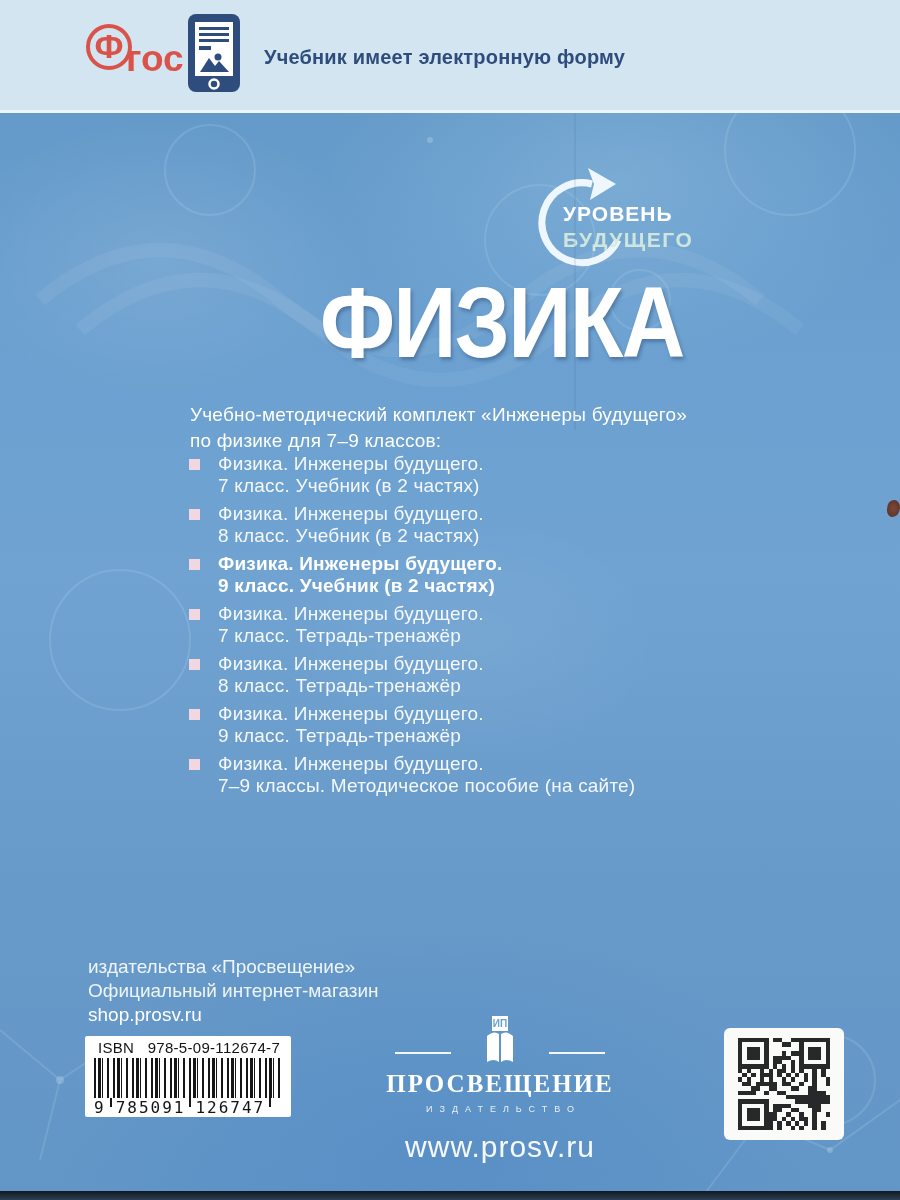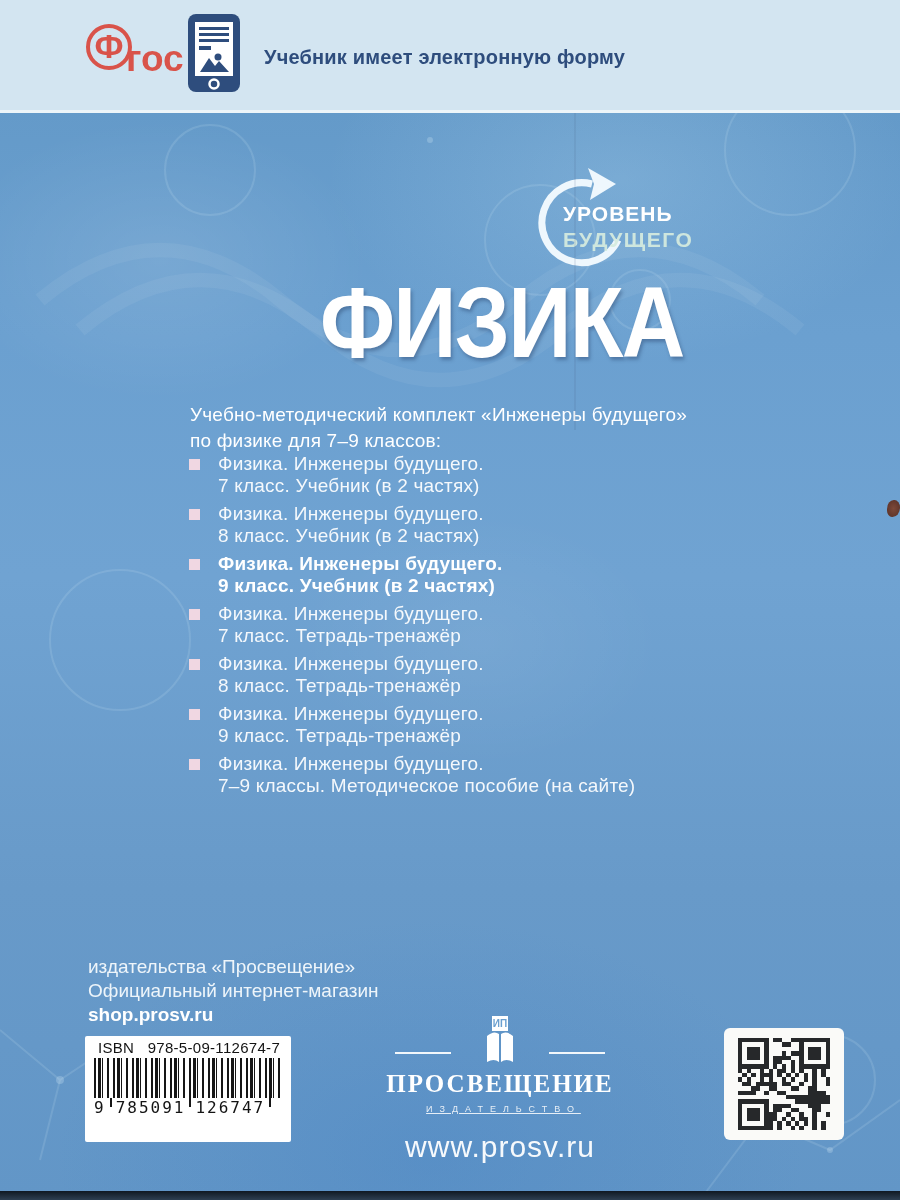--- a/index.html
+++ b/index.html
@@ -37,37 +37,37 @@
   
   .series-heading{position:absolute;left:190px;top:402px;font-size:19px;font-weight:normal;color:#ffffff;
     line-height:26px;letter-spacing:0.2px;z-index:2;}
   .series-list{position:absolute;left:189px;top:453px;margin:0;padding:0;list-style:none;z-index:2;}
   .series-list li{display:flex;margin:0 0 6px 0;}
   .bullet{flex:none;width:11px;height:11px;background:#f0d7e2;margin:6px 18px 0 0;}
   .item-text{font-size:19px;line-height:22px;color:rgba(255,255,255,0.93);letter-spacing:0.2px;}
   li.emph .item-text{font-weight:bold;color:#ffffff;}
   
   .store{position:absolute;left:88px;top:955px;font-size:19px;line-height:24px;color:#eef5fa;z-index:2;}
-  .store .b{font-weight:bold;color:#ffffff;}
-  .barcode{position:absolute;left:85px;top:1036px;width:206px;height:106px;background:#ffffff;
+  .store .b{font-weight:normal;color:#ffffff;}
+  .barcode{position:absolute;left:85px;top:1036px;width:206px;height:81px;background:#ffffff;
     border-radius:2px;box-sizing:border-box;padding:3px 9px 2px 9px;z-index:2;}
   .isbn-line{font-size:15px;color:#141414;letter-spacing:0.3px;padding-left:4px;white-space:nowrap;}
   .bars{height:40px;margin-top:2px;
     background:repeating-linear-gradient(90deg,#161616 0 2px,#fff 2px 4px,#161616 4px 7px,#fff 7px 8px,#161616 8px 9px,#fff 9px 13px,#161616 13px 15px,#fff 15px 19px);}
   .digits{display:flex;align-items:flex-start;font-family:"DejaVu Sans Mono",monospace;font-size:16px;
     color:#141414;margin-top:0px;}
   .digits .guard{width:2px;height:9px;background:#161616;margin:0 4px 0 4px;}
   .digits span{letter-spacing:2px;}
   .publisher{position:absolute;left:385px;top:1016px;width:230px;text-align:center;color:#ffffff;z-index:2;}
   .pub-head{position:relative;height:50px;}
   .pub-line{position:absolute;top:36px;width:56px;height:2px;background:rgba(255,255,255,0.92);}
   .pub-line.left{left:10px;}
   .pub-line.right{right:10px;}
   .pub-name{font-family:"Liberation Serif",serif;font-size:25px;font-weight:bold;letter-spacing:2px;margin-top:4px;}
-  .pub-type{font-size:9px;letter-spacing:7px;opacity:0.85;margin-top:6px;padding-left:7px;text-decoration:underline;}
+  .pub-type{font-size:9px;letter-spacing:7px;opacity:0.85;margin-top:6px;padding-left:7px;}
   .pub-url{font-size:30px;font-weight:normal;opacity:0.95;margin-top:16px;letter-spacing:1px;}
   .qr-box{position:absolute;left:724px;top:1028px;width:120px;height:112px;background:#fafaf8;
     border-radius:6px;box-sizing:border-box;padding:10px 14px;z-index:2;}
   .qr-grid{display:grid;grid-template-columns:repeat(21,1fr);grid-template-rows:repeat(21,1fr);
     width:92px;height:92px;}
   .qr-grid i{display:block;}
   .qr-grid i.b{background:#26282a;}
   
   .crease-v{position:absolute;left:574px;top:0;width:2px;height:430px;background:rgba(55,80,115,0.10);z-index:2;}
   .spot{position:absolute;left:887px;top:500px;width:13px;height:17px;

